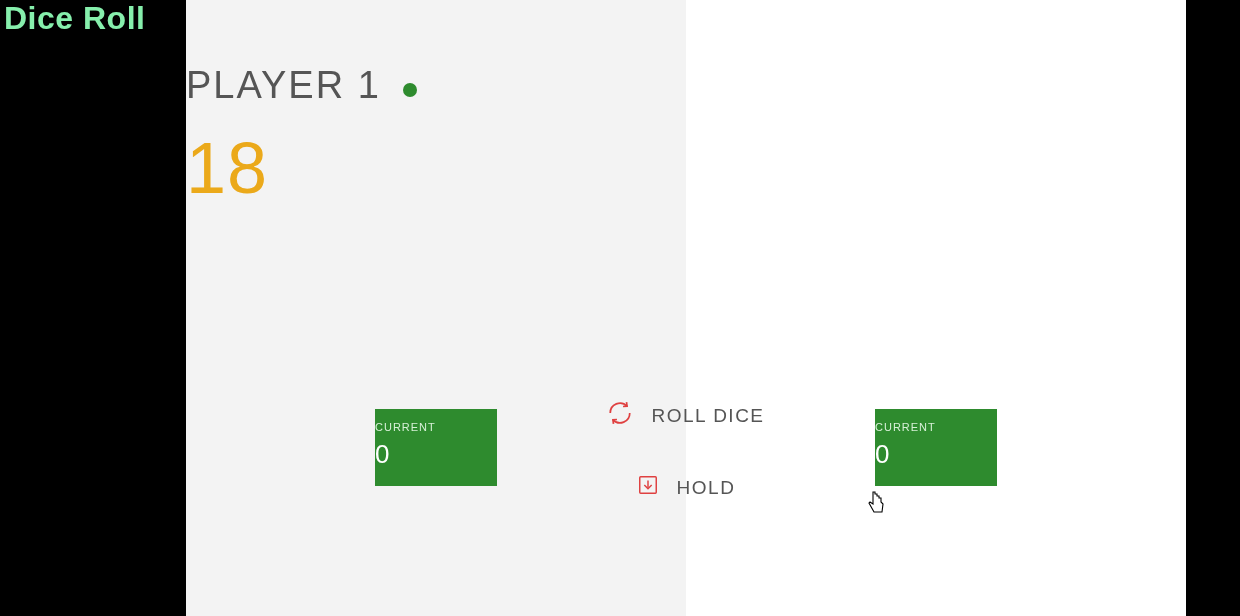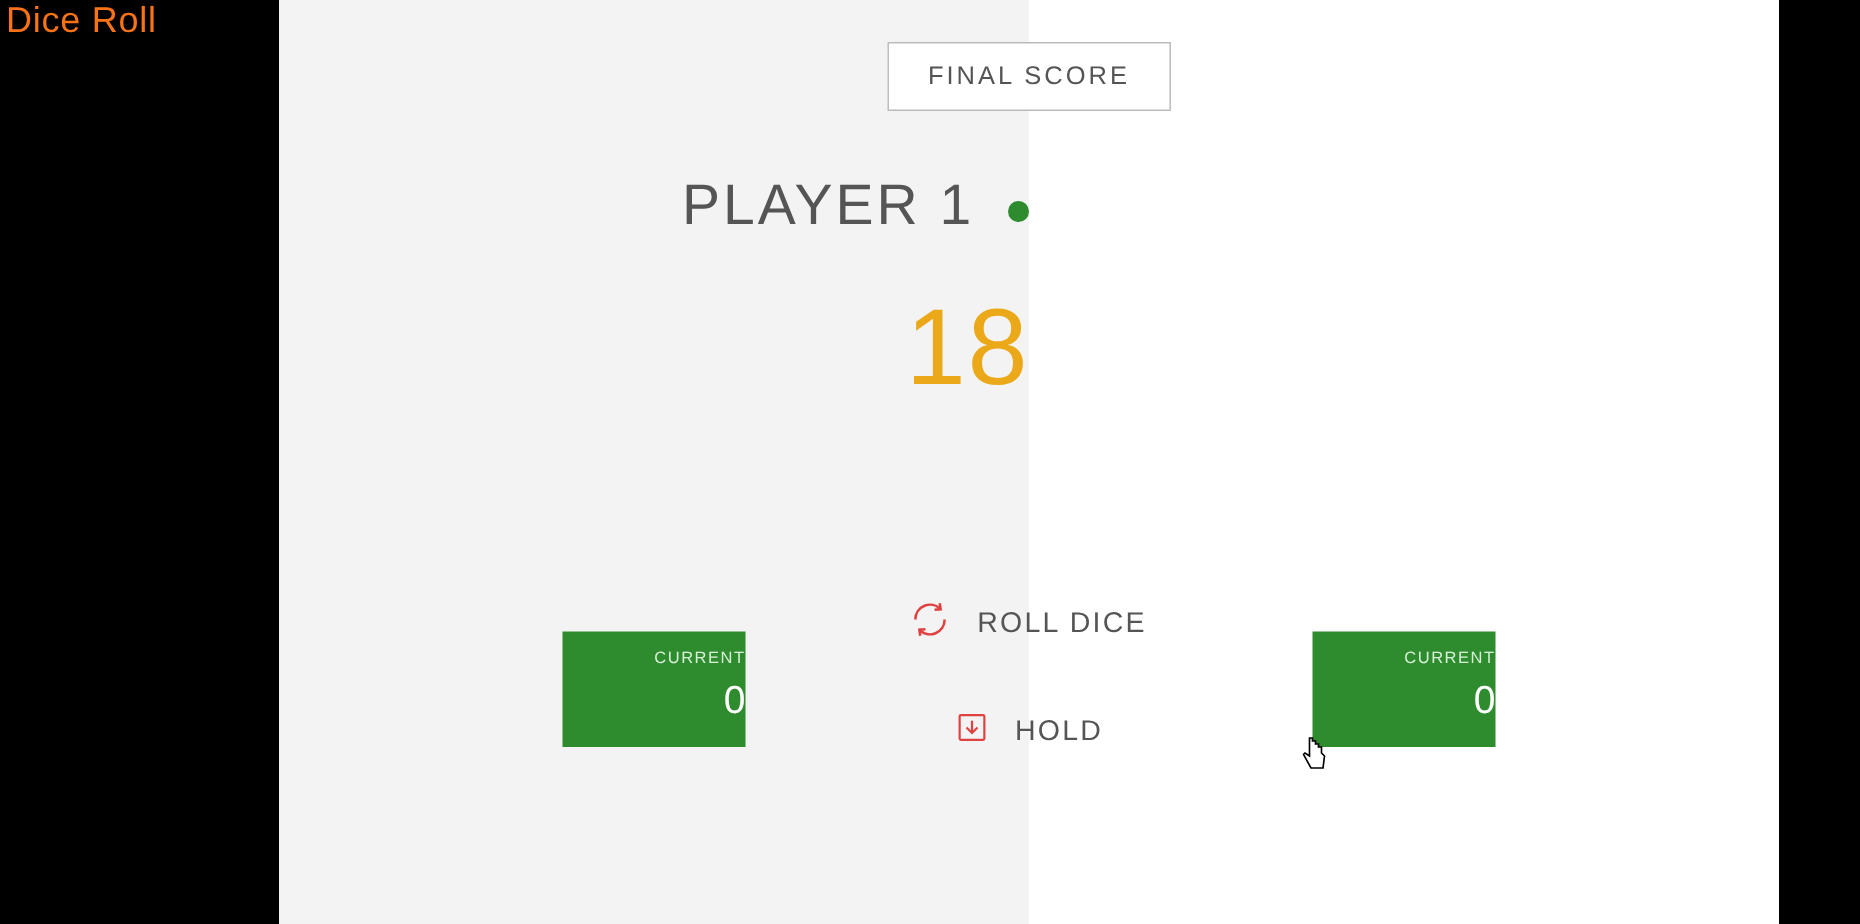--- a/index.html
+++ b/index.html
@@ -7,39 +7,39 @@
   body {
     background: #000;
     font-family: "Segoe UI", "Helvetica Neue", Arial, sans-serif;
     font-weight: 300;
     color: #555;
     position: relative;
   }
   .app-title {
     position: absolute;
     top: 0; left: 4px;
-    font-size: 24px;
-    font-weight: 400;
-    color: #f97316;
+    font-size: 32px;
+    font-weight: 700;
+    color: #86efac;
     letter-spacing: 0.5px;
   }
   .board {
     position: absolute;
     left: 186px;
     top: 0;
     width: 1000px;
     height: 616px;
     display: flex;
     box-shadow: 0 10px 40px rgba(0,0,0,0.2);
   }
   .panel {
     flex: 1;
     position: relative;
-    padding-top: 116px;
-    text-align: right;
+    padding-top: 64px;
+    text-align: left;
   }
   .panel.active { background: #f3f3f3; }
   .panel.inactive { background: #fff; }
   .player-name {
     font-size: 38px;
     font-weight: 200;
     letter-spacing: 2px;
     color: #555;
     display: inline-block;
   }
@@ -52,28 +52,28 @@
     border-radius: 50%;
     margin-left: 18px;
     vertical-align: middle;
     position: relative;
     top: -4px;
   }
   .score {
     font-size: 72px;
     font-weight: 100;
     color: #eba91a;
-    margin-top: 32px;
+    margin-top: 20px;
     letter-spacing: 1px;
   }
   .current-box {
     background: #2e8b2e;
     color: #fff;
     width: 122px;
-    margin: 0 auto;
+    margin: 12px auto;
     padding: 12px 0 16px 0;
     position: absolute;
     bottom: 118px;
     left: 50%;
     transform: translateX(-50%);
   }
   .current-label {
     font-size: 11px;
     letter-spacing: 1px;
     color: #d7f0d7;
@@ -162,21 +162,20 @@
     </div>
   </div>
 
   <div class="panel inactive">
     <div class="current-box">
       <div class="current-label">CURRENT</div>
       <div class="current-score">0</div>
     </div>
   </div>
 
-  <button class="final-score-btn">FINAL SCORE</button>
 
   <div class="center-controls control ctrl-roll">
     <span class="icon">
       <svg width="26" height="26" viewBox="0 0 24 24" fill="none" stroke="#df4040" stroke-width="1.6">
         <path d="M3 12a9 9 0 0 1 15.5-6.3"></path>
         <path d="M21 12a9 9 0 0 1-15.5 6.3"></path>
         <polyline points="18 2 18.5 5.7 14.8 6" fill="none"></polyline>
         <polyline points="6 22 5.5 18.3 9.2 18" fill="none"></polyline>
       </svg>
     </span>

